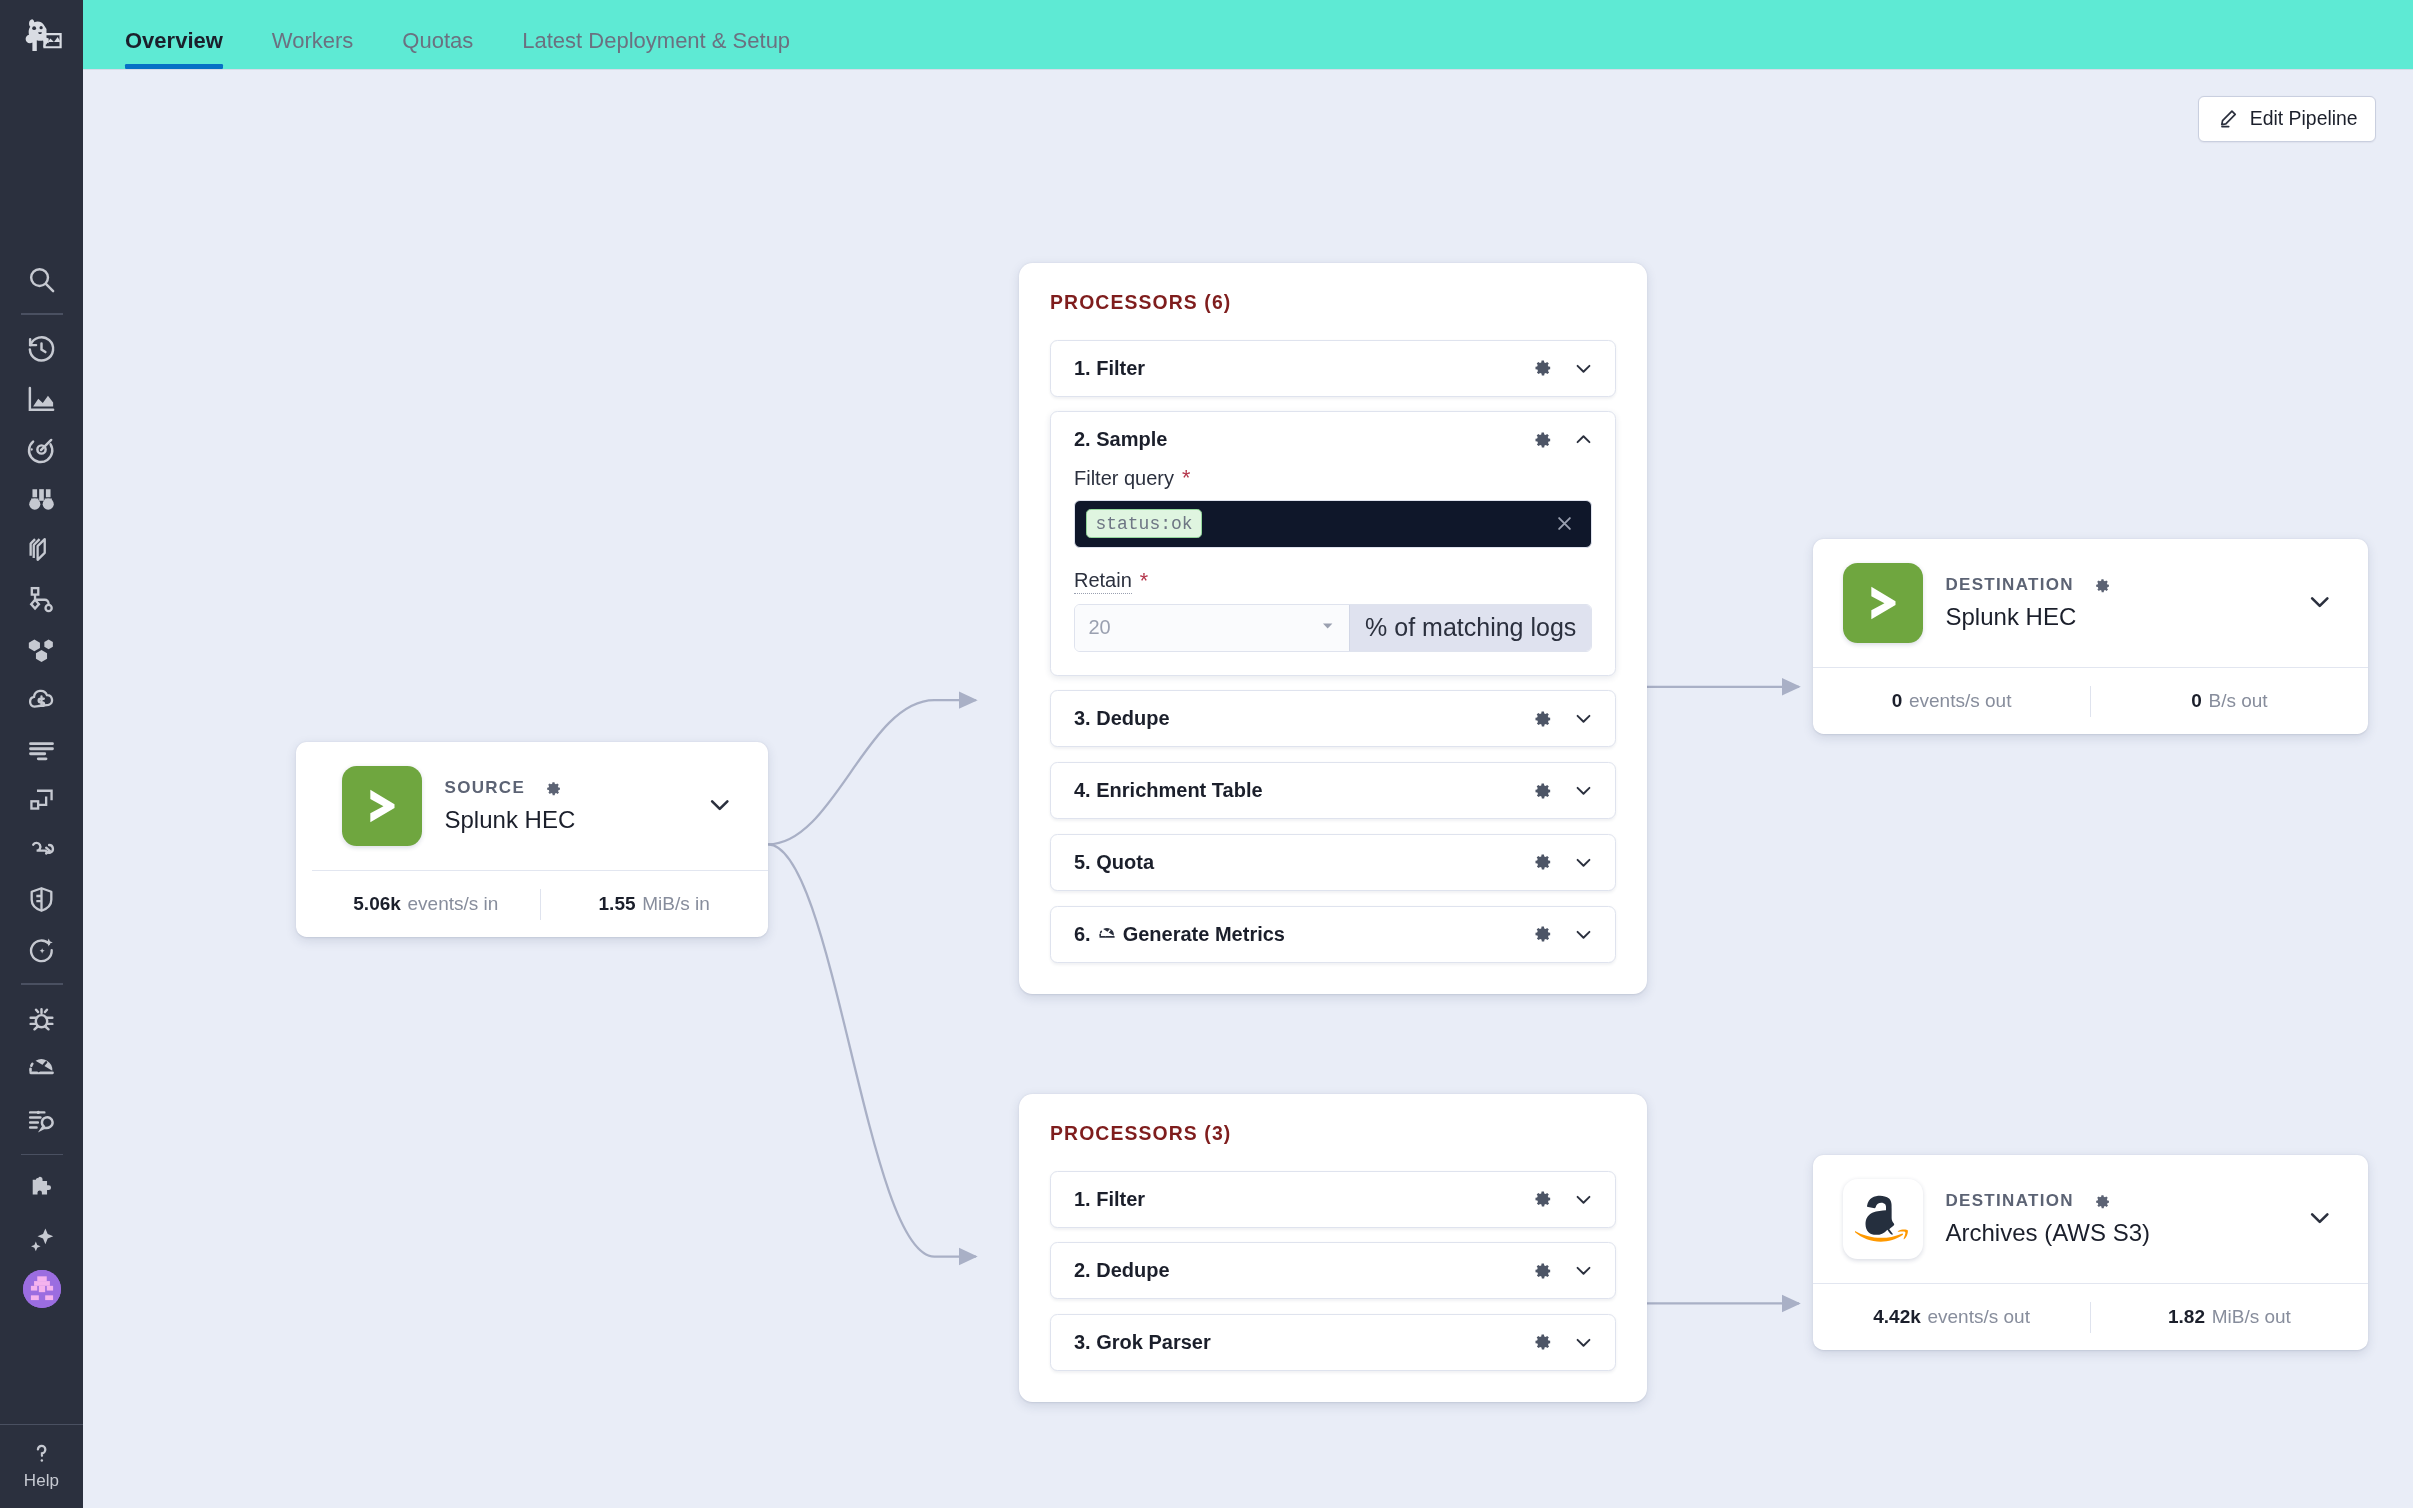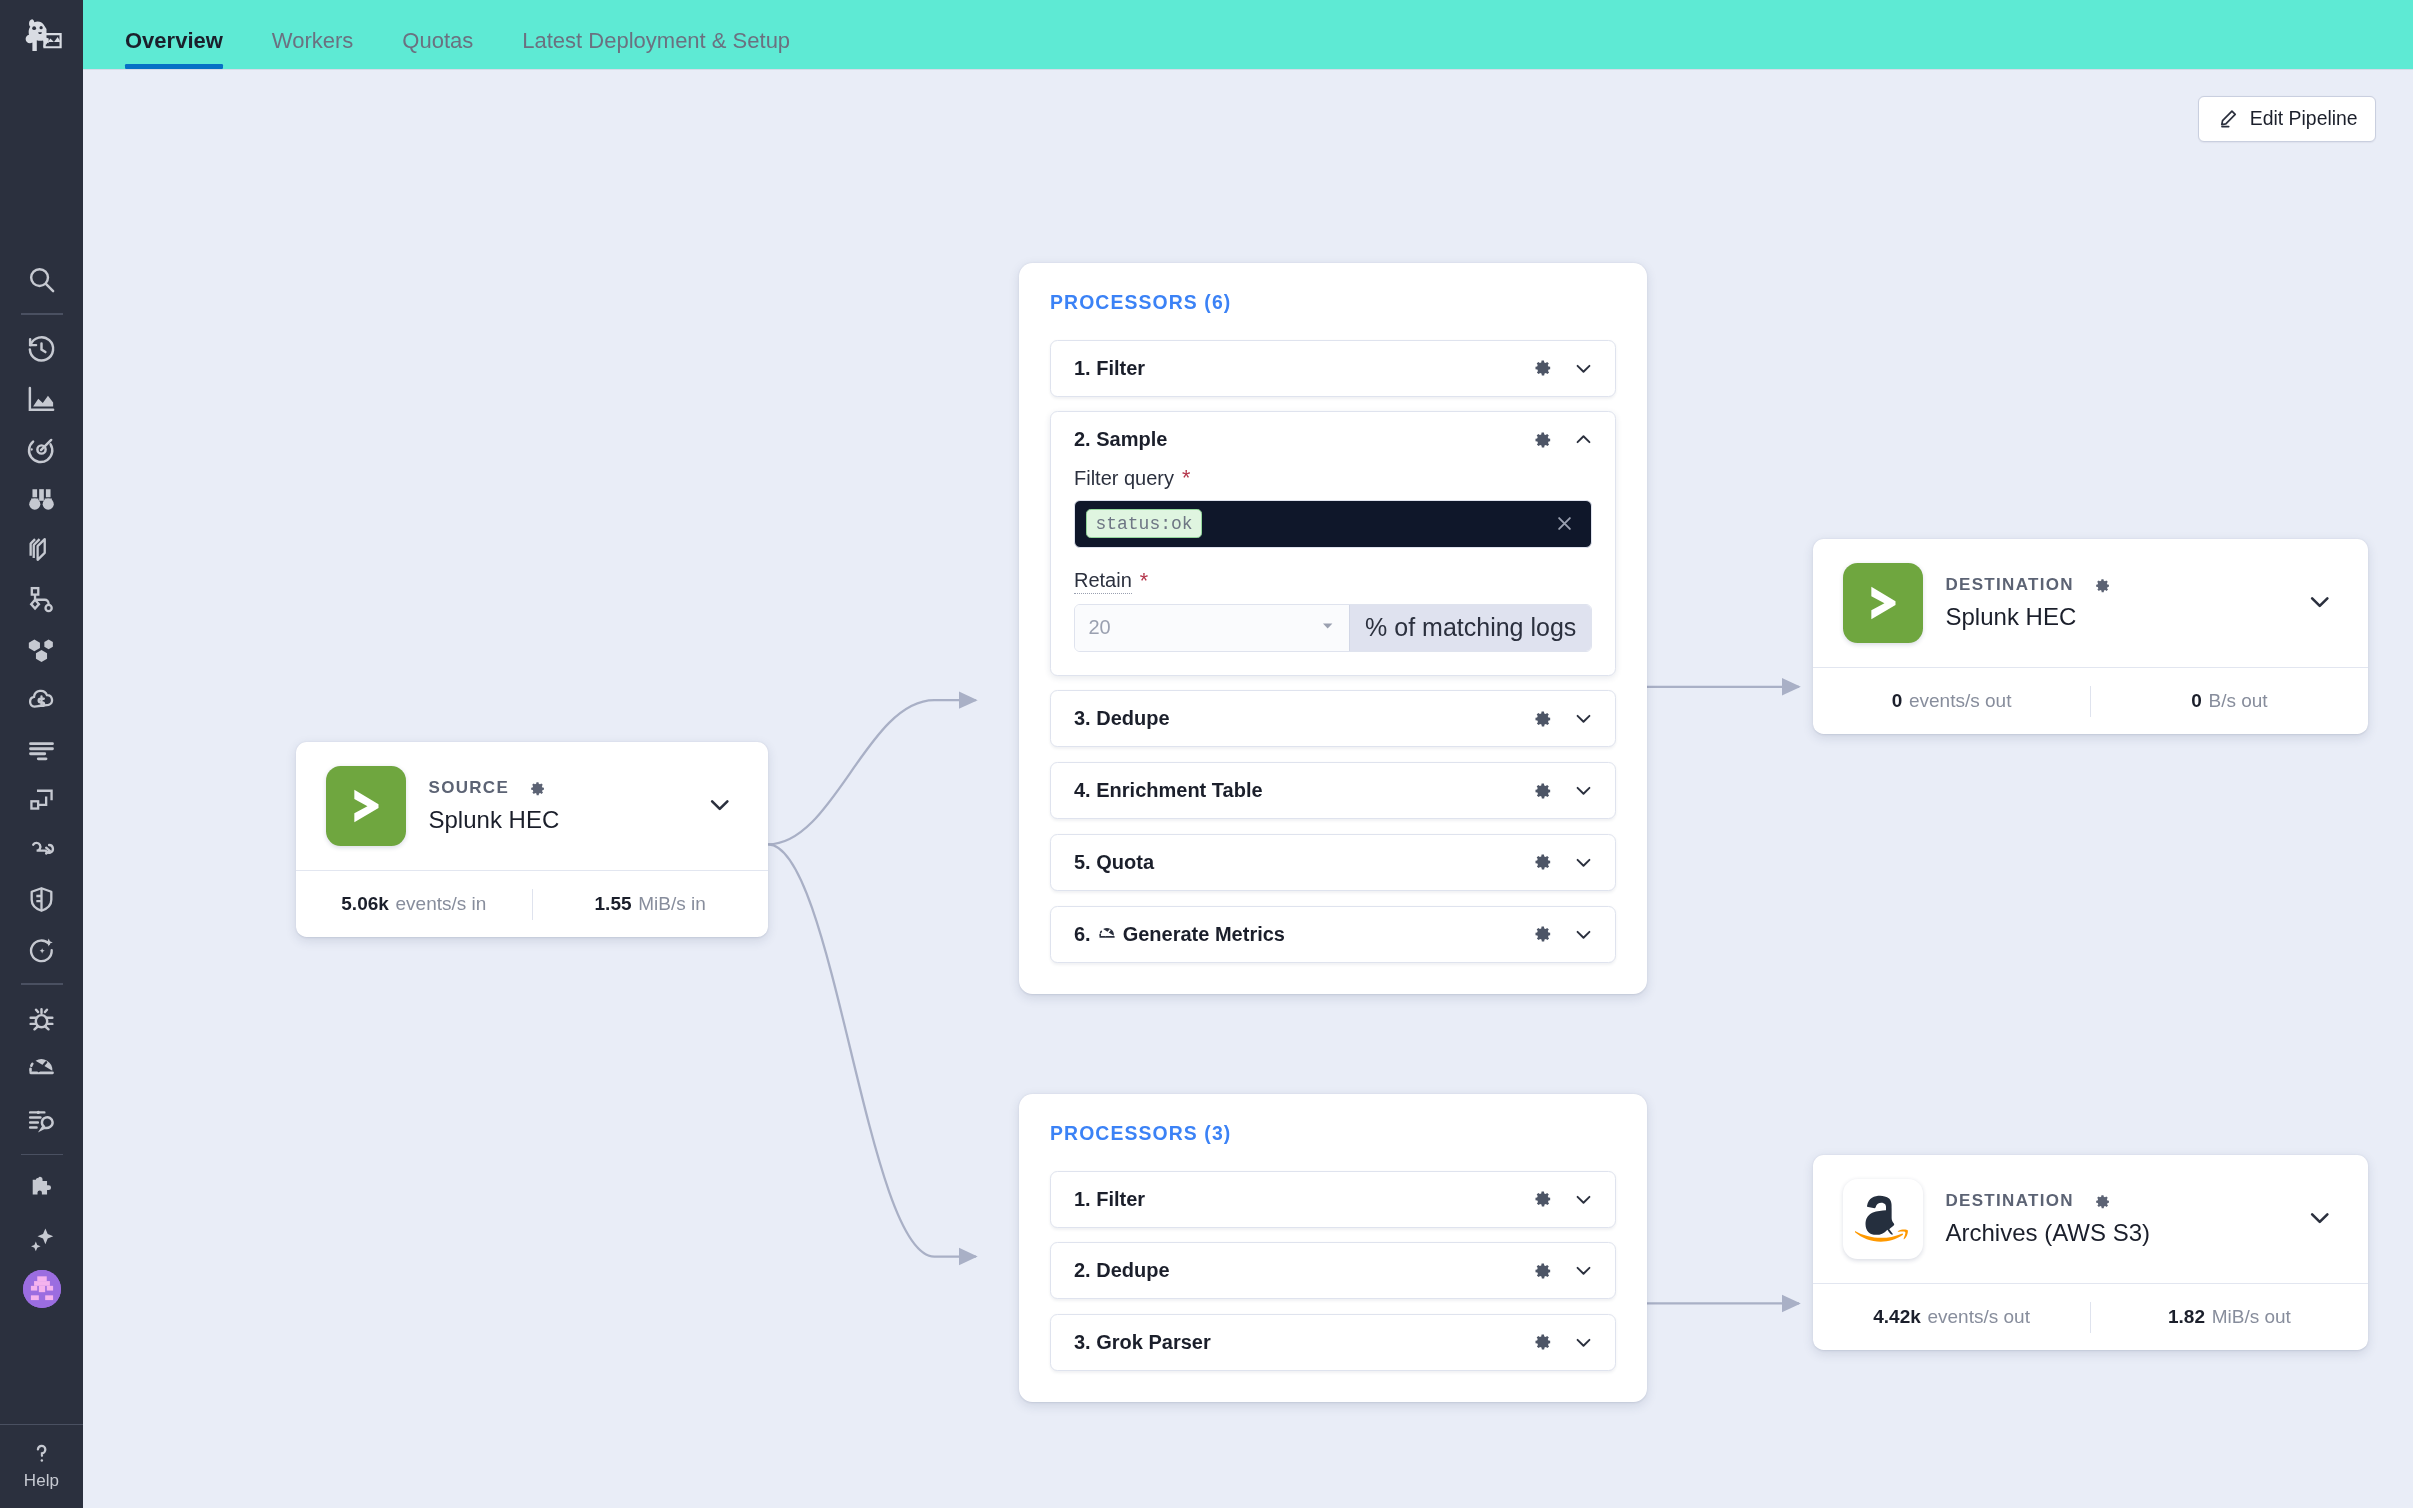--- a/index.html
+++ b/index.html
@@ -225,21 +225,21 @@
     background: #fff;
     border-radius: 13.4px;
     box-shadow: 0 3.4px 10.7px rgba(40,52,92,.13), 0 0.7px 2px rgba(40,52,92,.10);
     padding: 28px 31px 31px 31px;
     z-index: 3;
   }
   .panel-title {
     font-size: 19.4px;
     font-weight: 700;
     letter-spacing: 1.1px;
-    color: #3b82f6;
+    color: #7f1d1d;
     margin-bottom: 25.5px;
   }
   .proc {
     background: #fff;
     border: 0.7px solid #dfe3ee;
     border-radius: 7.4px;
     box-shadow: 0 1.3px 2.7px rgba(40,52,92,.07);
     margin-bottom: 14.7px;
   }
   .proc:last-child { margin-bottom: 0; }
@@ -578,21 +578,21 @@
 
         <path d="M1022,1155 C1120,1155 1170,940 1270,940 L1332,940" fill="none" stroke="#a9b0c6" stroke-width="3.4" marker-end="url(#arw)"></path>
 
         <path d="M1022,1155 C1120,1155 1170,1770 1270,1770 L1332,1770" fill="none" stroke="#a9b0c6" stroke-width="3.4" marker-end="url(#arw)"></path>
 
         <path d="M2333,920 L2560,920" fill="none" stroke="#a9b0c6" stroke-width="3.4" marker-end="url(#arw)"></path>
 
         <path d="M2333,1840 L2560,1840" fill="none" stroke="#a9b0c6" stroke-width="3.4" marker-end="url(#arw)"></path>
       </svg>
 
-      <div class="node" style="left:213px; top:672px; width:472px;">
+      <div class="node" style="left:213px; top:672px; width:472px;padding-left:16px;">
         <div class="node-head">
           <div class="node-logo splunk">
             <svg width="50" height="50" viewBox="0 0 24 24">
               <path d="M6.4 4.2 18 11.1v1.9L6.4 19.8v-4.3l6.3-3.4-6.3-3.4z" fill="#fff"></path>
             </svg>
           </div>
           <div class="node-meta">
             <div class="node-kicker">
               <span>SOURCE</span>
               <svg width="17.4" height="17.4" viewBox="0 0 24 24" fill="#5c6374">

